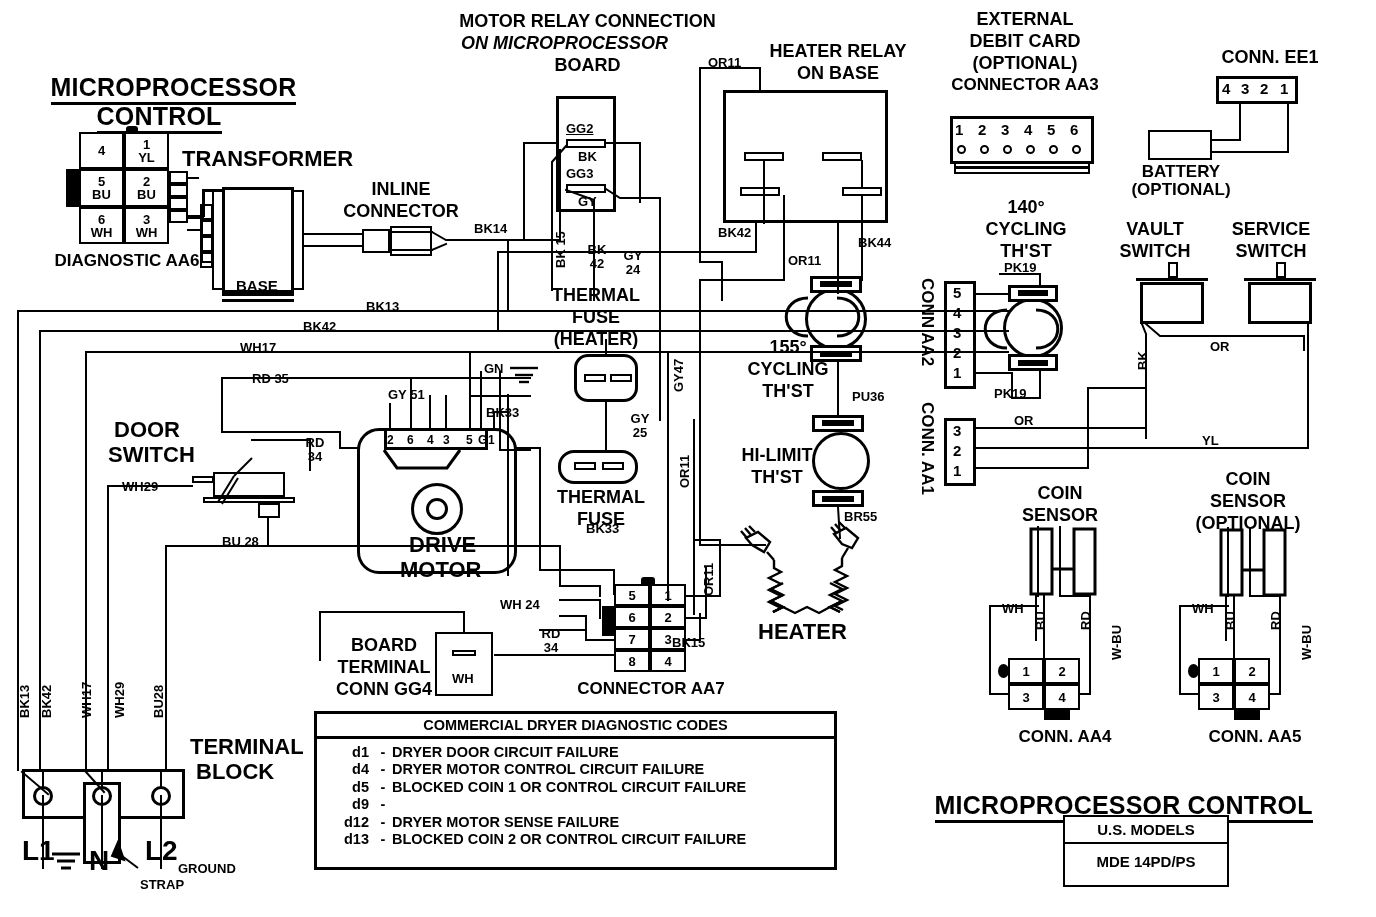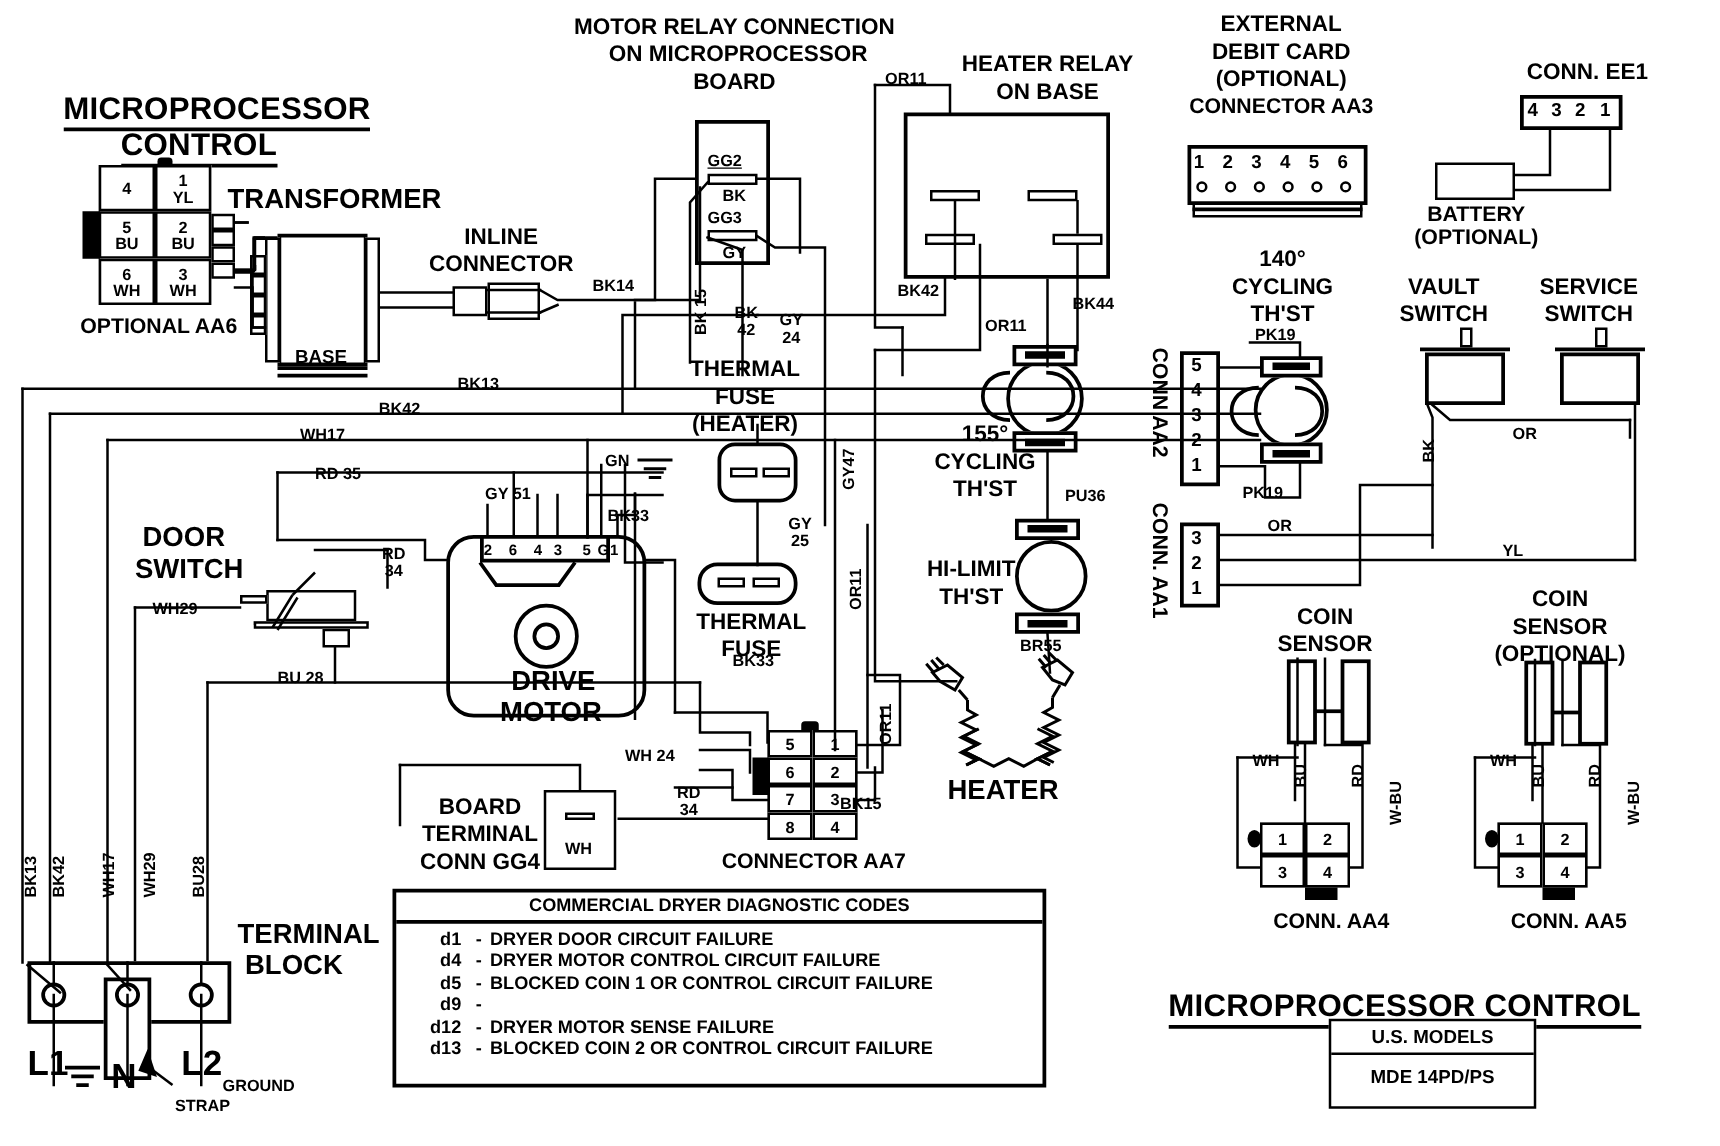--- a/index.html
+++ b/index.html
@@ -48,21 +48,21 @@
 <div id="sheet">
 
   <div class="t ttl" style="left:22px;top:48px;">
     <span class="ttl-u">MICROPROCESSOR</span>
   </div>
   <div class="t ttl" style="left:68px;top:77px;">
     <span class="ttl-u">CONTROL</span>
   </div>
 
   <div class="t hd" style="left:455px;top:12px;width:265px;">MOTOR RELAY CONNECTION</div>
-  <div class="t hd" style="left:458px;top:34px;width:265px;">ON MICROPROCESSOR</div>
+  <div class="t hd" style="left:432px;top:34px;width:265px;font-style:italic;">ON MICROPROCESSOR</div>
   <div class="t hd" style="left:455px;top:56px;width:265px;">BOARD</div>
 
   <div class="t hd" style="left:762px;top:42px;width:152px;">HEATER RELAY</div>
   <div class="t hd" style="left:762px;top:64px;width:152px;">ON BASE</div>
 
   <div class="t hd" style="left:930px;top:10px;width:190px;">EXTERNAL</div>
   <div class="t hd" style="left:930px;top:32px;width:190px;">DEBIT CARD</div>
   <div class="t hd" style="left:930px;top:54px;width:190px;">(OPTIONAL)</div>
   <div class="t hd2" style="left:925px;top:76px;width:200px;">CONNECTOR AA3</div>
 
@@ -92,21 +92,21 @@
   <div class="cell" style="left:124px;top:207px;width:45px;height:37px;border-width:2px;">
     <span>3</span>
     <span>WH</span>
   </div>
   <div class="fill" style="left:66px;top:169px;width:14px;height:38px;"></div>
 
   <div class="bx" style="left:169px;top:171px;width:19px;height:13px;"></div>
   <div class="bx" style="left:169px;top:184px;width:19px;height:13px;"></div>
   <div class="bx" style="left:169px;top:197px;width:19px;height:13px;"></div>
   <div class="bx" style="left:169px;top:210px;width:19px;height:13px;"></div>
-  <div class="t hd2" style="left:27px;top:252px;width:200px;">OPTIONAL AA6</div>
+  <div class="t hd2" style="left:27px;top:252px;width:200px;">DIAGNOSTIC AA6</div>
 
   <div class="t big" style="left:182px;top:147px;">TRANSFORMER</div>
   <div class="bx3" style="left:222px;top:187px;width:72px;height:106px;"></div>
   <div class="bx" style="left:212px;top:190px;width:12px;height:100px;"></div>
   <div class="bx" style="left:292px;top:190px;width:12px;height:100px;"></div>
   <div class="ln h2" style="left:222px;top:293px;width:72px;"></div>
   <div class="ln h2" style="left:222px;top:299px;width:72px;"></div>
   <div class="t lbl" style="left:236px;top:278px;">BASE</div>
 
   <div class="bx" style="left:200px;top:204px;width:13px;height:16px;"></div>
@@ -657,19 +657,19 @@
   <div class="t lbl-s rot" style="left:678px;top:488px;transform:rotate(-90deg);transform-origin:0 0;">OR11</div>
   <div class="t lbl-s" style="left:586px;top:522px;">BK33</div>
   <div class="t lbl-s ctr" style="left:302px;top:436px;width:26px;">RD<br>34</div>
   <div class="t lbl-s" style="left:122px;top:480px;">WH29</div>
   <div class="t lbl-s" style="left:222px;top:535px;">BU 28</div>
   <div class="t lbl-s" style="left:500px;top:598px;">WH 24</div>
   <div class="t lbl-s ctr" style="left:538px;top:627px;width:26px;">RD<br>34</div>
   <div class="t lbl-s" style="left:672px;top:636px;">BK15</div>
   <div class="t lbl-s rot" style="left:702px;top:596px;transform:rotate(-90deg);transform-origin:0 0;">OR11</div>
   <div class="t lbl-s" style="left:852px;top:390px;">PU36</div>
-  <div class="t lbl-s" style="left:816px;top:510px;">BR55</div>
+  <div class="t lbl-s" style="left:844px;top:510px;">BR55</div>
   <div class="t lbl-s rot" style="left:1136px;top:370px;transform:rotate(-90deg);transform-origin:0 0;">BK</div>
   <div class="t lbl-s" style="left:1210px;top:340px;">OR</div>
   <div class="t lbl-s" style="left:1014px;top:414px;">OR</div>
   <div class="t lbl-s" style="left:1202px;top:434px;">YL</div>
 
 </div>
 
 </body></html>

